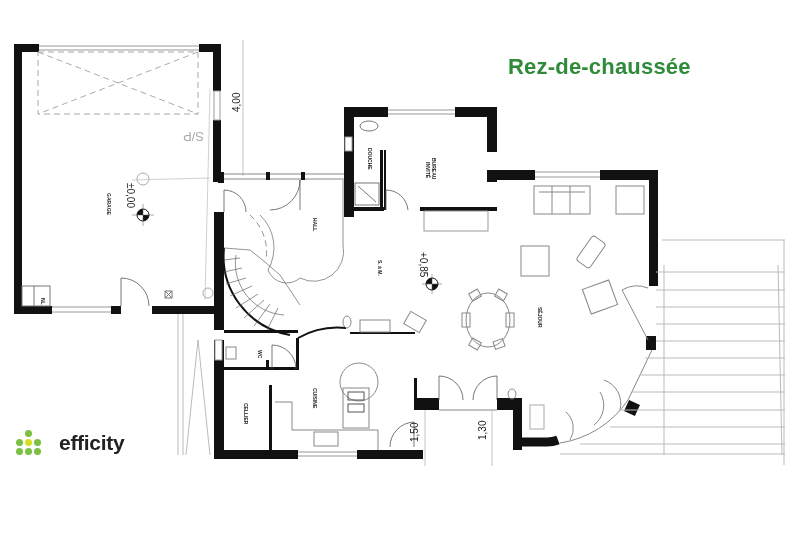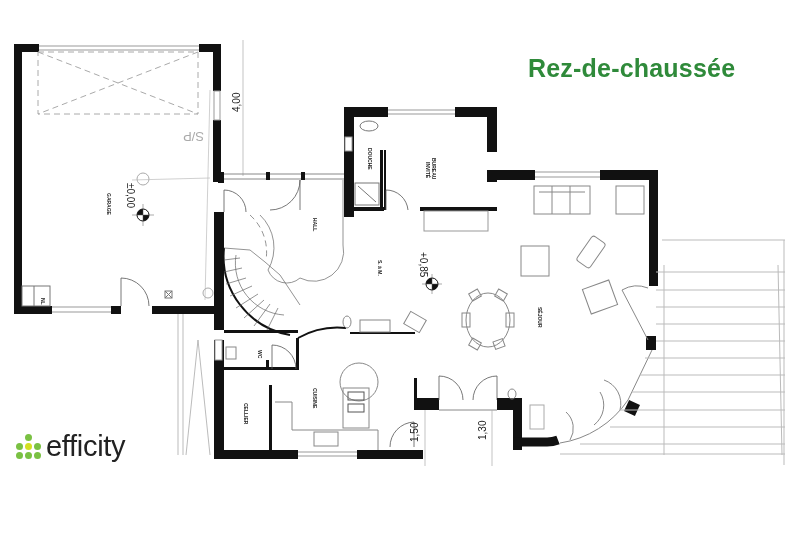--- a/index.html
+++ b/index.html
@@ -1,22 +1,22 @@
 <!DOCTYPE html>
 <html><head>
 <meta charset="utf-8">
 <style>
   html, body { margin:0; padding:0; background:#ffffff; }
   body { width:800px; height:533px; position:relative; overflow:hidden; font-family:"Liberation Sans", sans-serif; }
   #plan { position:absolute; left:0; top:0; }
-  .title { position:absolute; left:528px; top:54px; font-family:"Liberation Sans", sans-serif; font-weight:bold; font-size:25px; color:#2f8a3a; letter-spacing:0.2px;text-align:center; }
+  .title { position:absolute; left:508px; top:54px; font-family:"Liberation Sans", sans-serif; font-weight:bold; font-size:22px; color:#2f8a3a; letter-spacing:0.2px;text-align:center; }
   .logo { position:absolute; left:16px; top:430px; display:flex; align-items:center; }
   .logo-dots { display:grid; grid-template-columns:repeat(3,7px); grid-template-rows:repeat(3,7px); gap:2px; margin-right:5px; }
   .logo-dots span { width:7px; height:7px; border-radius:50%; }
-  .logo-text { font-family:"Liberation Sans", sans-serif; font-size:29px; font-weight:normal; color:#222222; letter-spacing:-0.3px; }
+  .logo-text { font-family:"Liberation Sans", sans-serif; font-size:21px; font-weight:bold; color:#222222; letter-spacing:-0.3px;margin-left:13px; }
   .room-label { font-family:"Liberation Sans", sans-serif; font-size:5px; font-weight:bold; fill:#222; }
   .dim { font-family:"Liberation Sans", sans-serif; font-size:10px; fill:#222; }
 </style>
 </head>
 <body>
 
 <svg id="plan" width="800" height="533" viewBox="0 0 800 533" xmlns="http://www.w3.org/2000/svg">
 
   <g>
 

